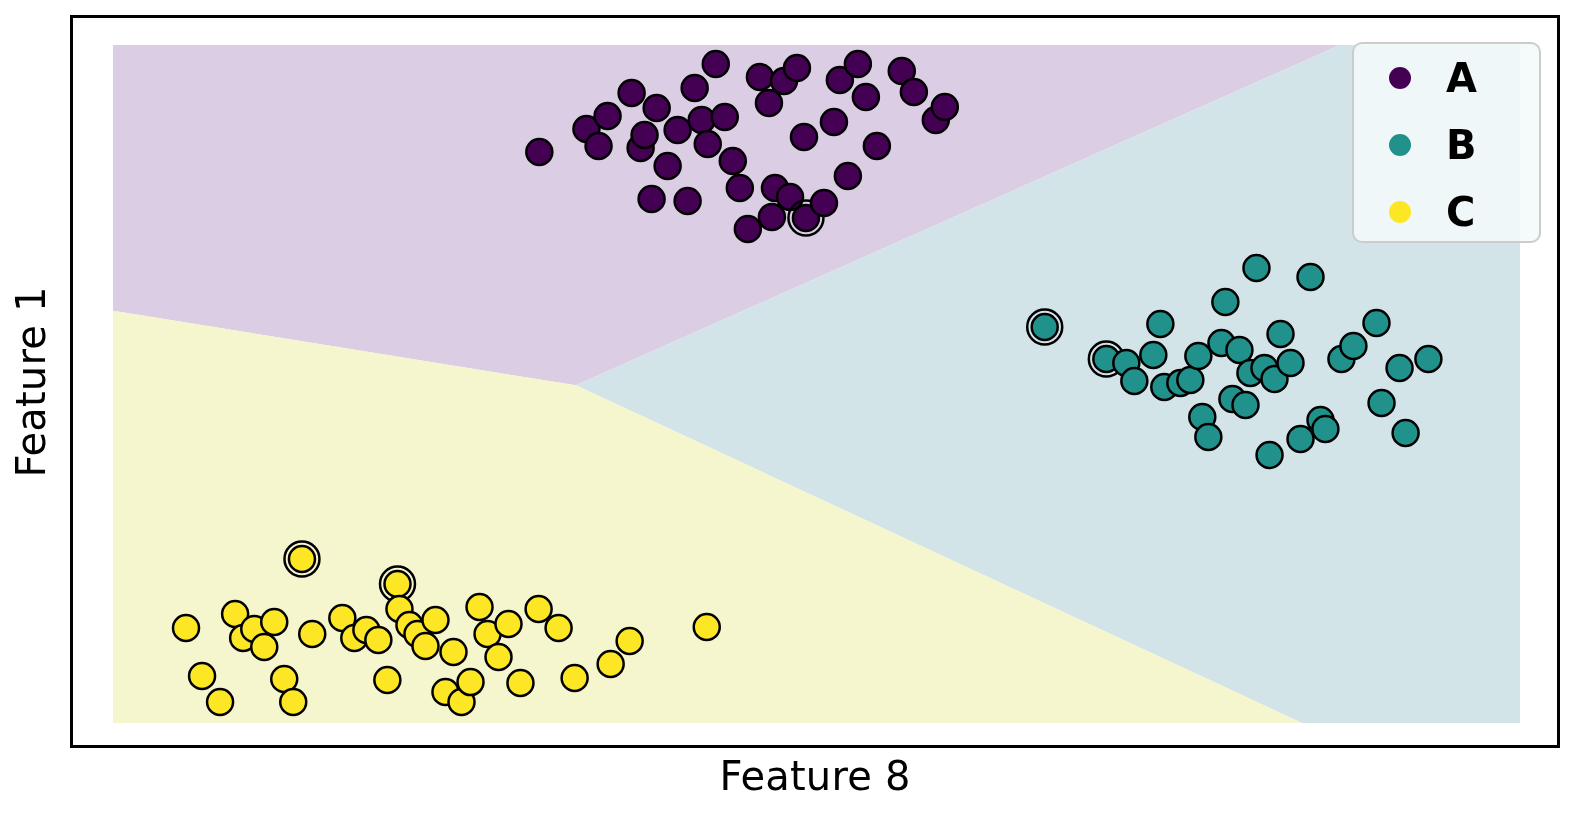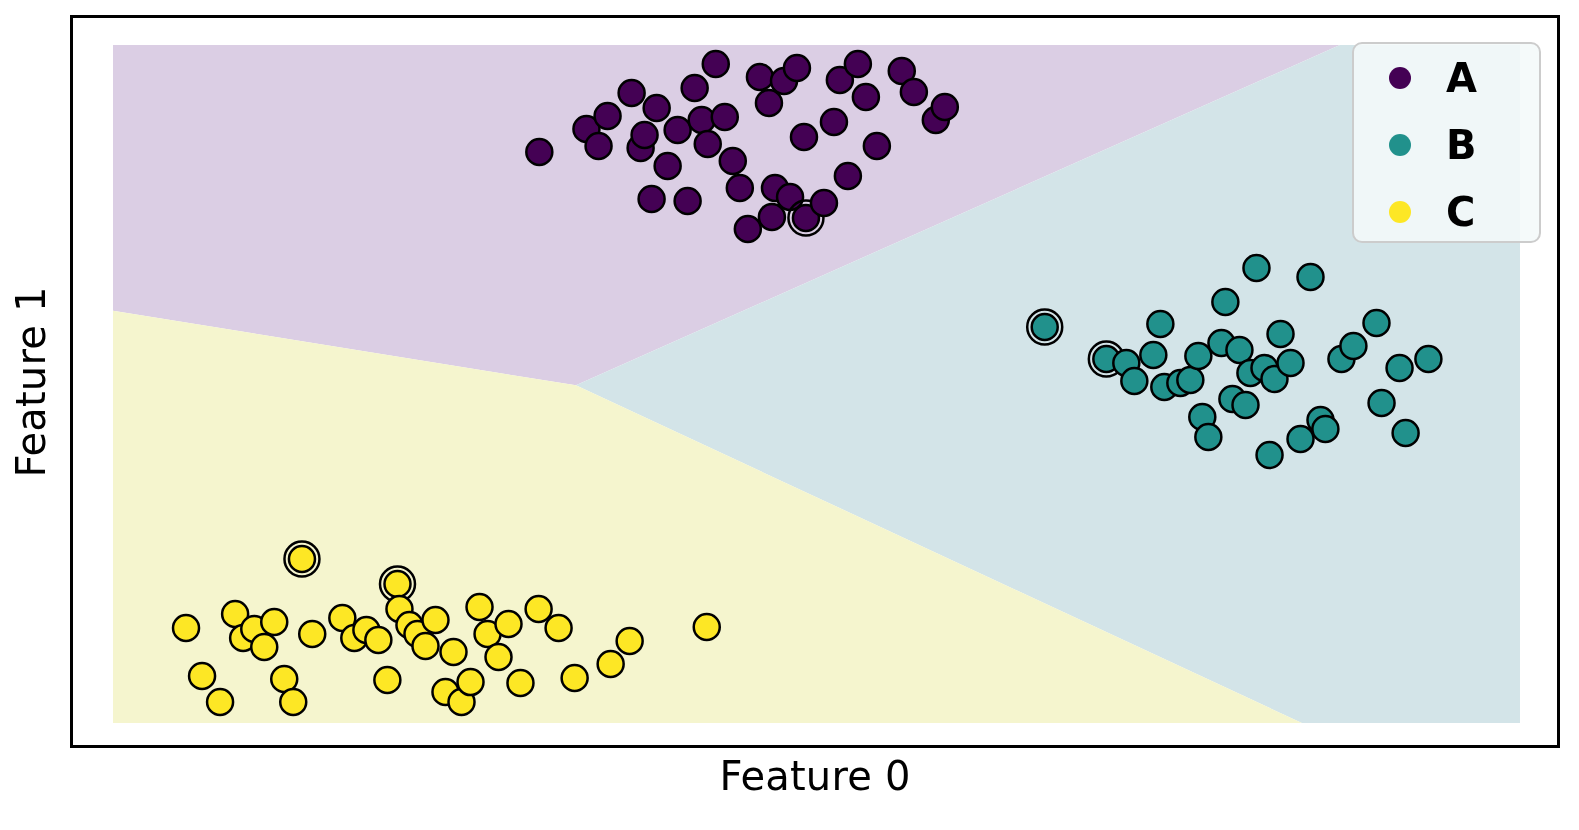--- a/index.html
+++ b/index.html
@@ -242,21 +242,21 @@
         <circle cx="407.46720000000005" cy="637.9979999999999" r="13" fill="#fde725" stroke="#000000" stroke-width="2.5"></circle>
         <circle cx="425.6175" cy="563.9603999999999" r="13" fill="#fde725" stroke="#000000" stroke-width="2.5"></circle>
         <circle cx="445.59689999999995" cy="583.0122" r="13" fill="#fde725" stroke="#000000" stroke-width="2.5"></circle>
         <circle cx="461.6367" cy="633.0486" r="13" fill="#fde725" stroke="#000000" stroke-width="2.5"></circle>
         <circle cx="497.65590000000003" cy="619.014" r="13" fill="#fde725" stroke="#000000" stroke-width="2.5"></circle>
         <circle cx="516.6504" cy="595.962" r="13" fill="#fde725" stroke="#000000" stroke-width="2.5"></circle>
         <circle cx="593.754" cy="581.9952000000001" r="13" fill="#fde725" stroke="#000000" stroke-width="2.5"></circle>
       </svg>
   </div>
 
-  <div id="xlabel">Feature 0</div>
+  <div id="xlabel">Feature 8</div>
 
   <div id="ylabel-wrap">
     <span id="ylabel">Feature 1</span>
   </div>
 
   <div id="legend">
 
     <div class="legend-row" style="top:0px;">
       <span class="legend-swatch-cell">
         <span class="legend-swatch" id="sw-a" style="background: rgb(68, 1, 84);"></span>

